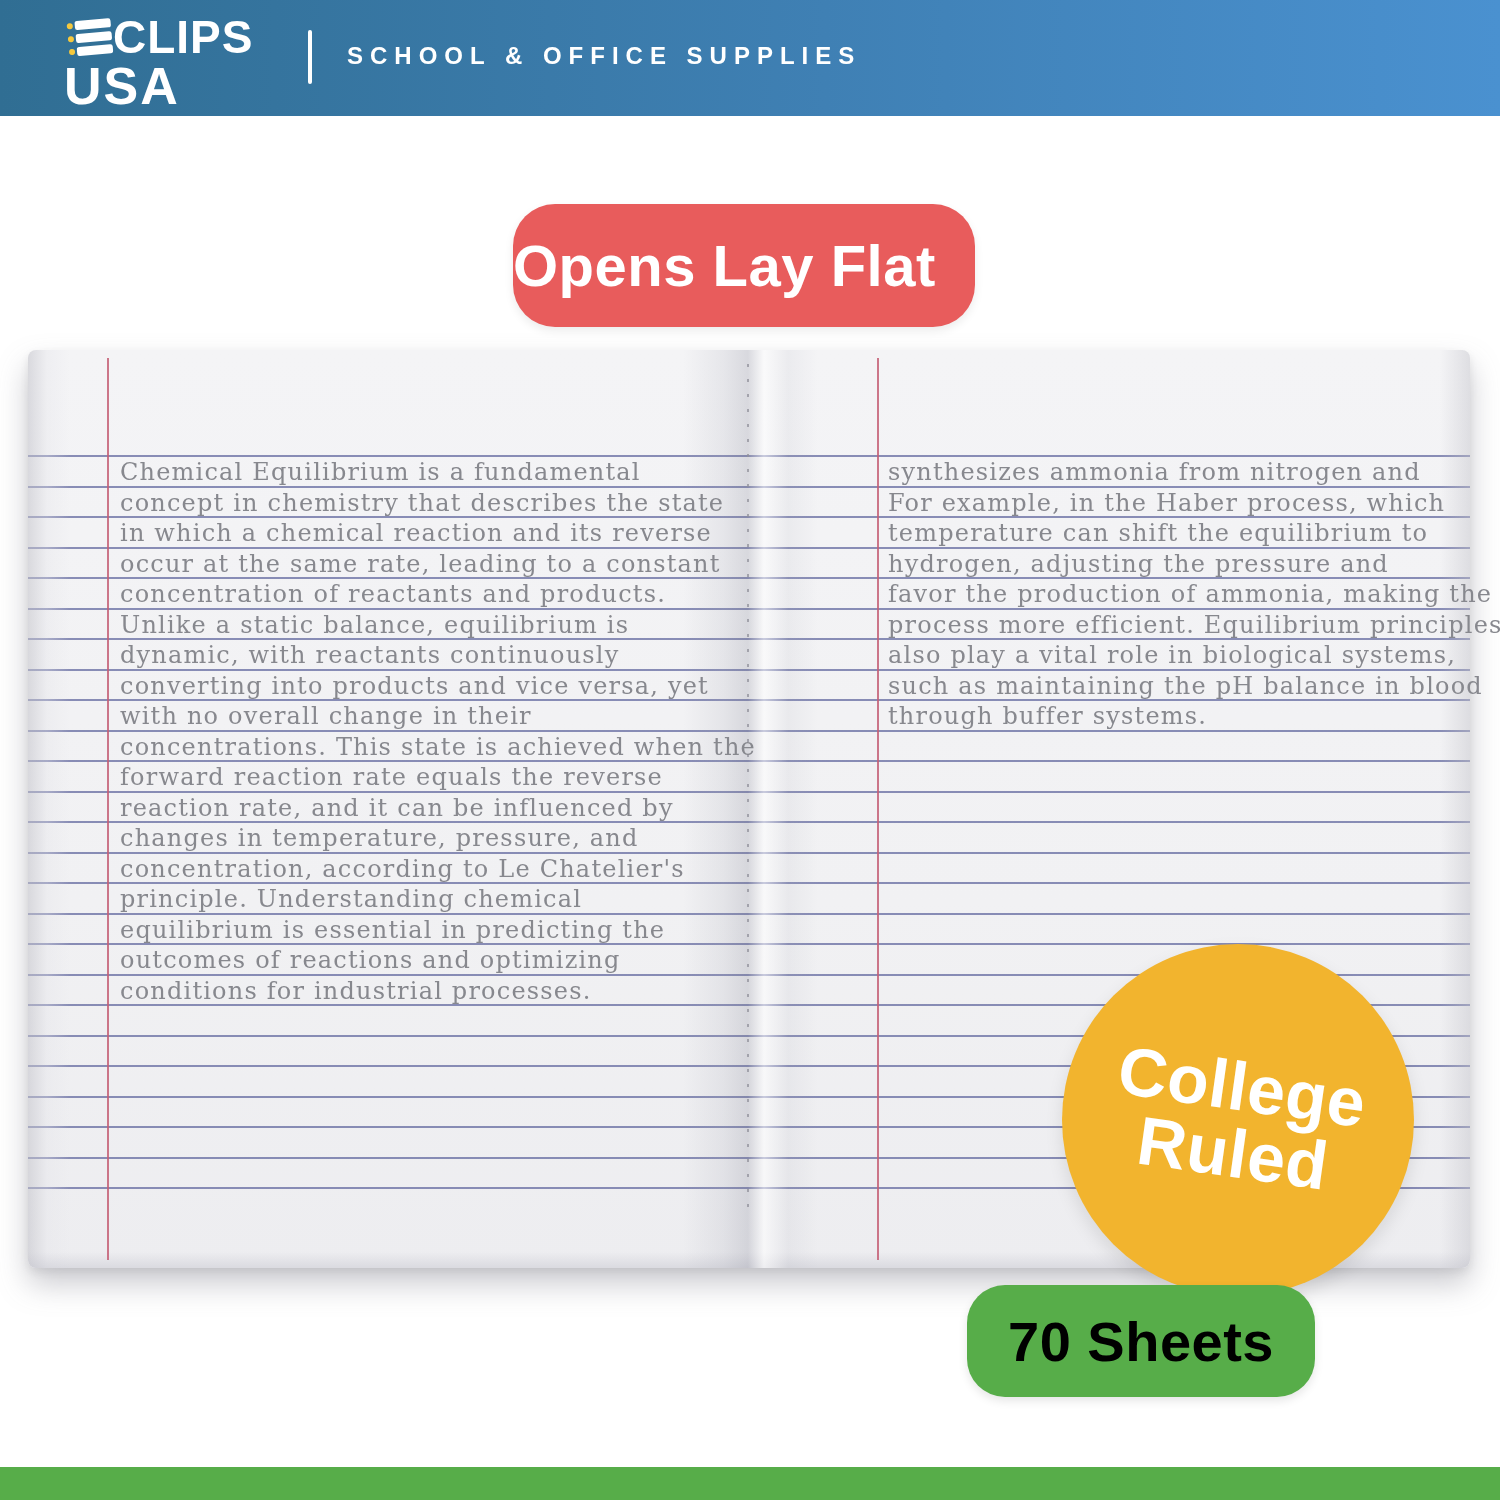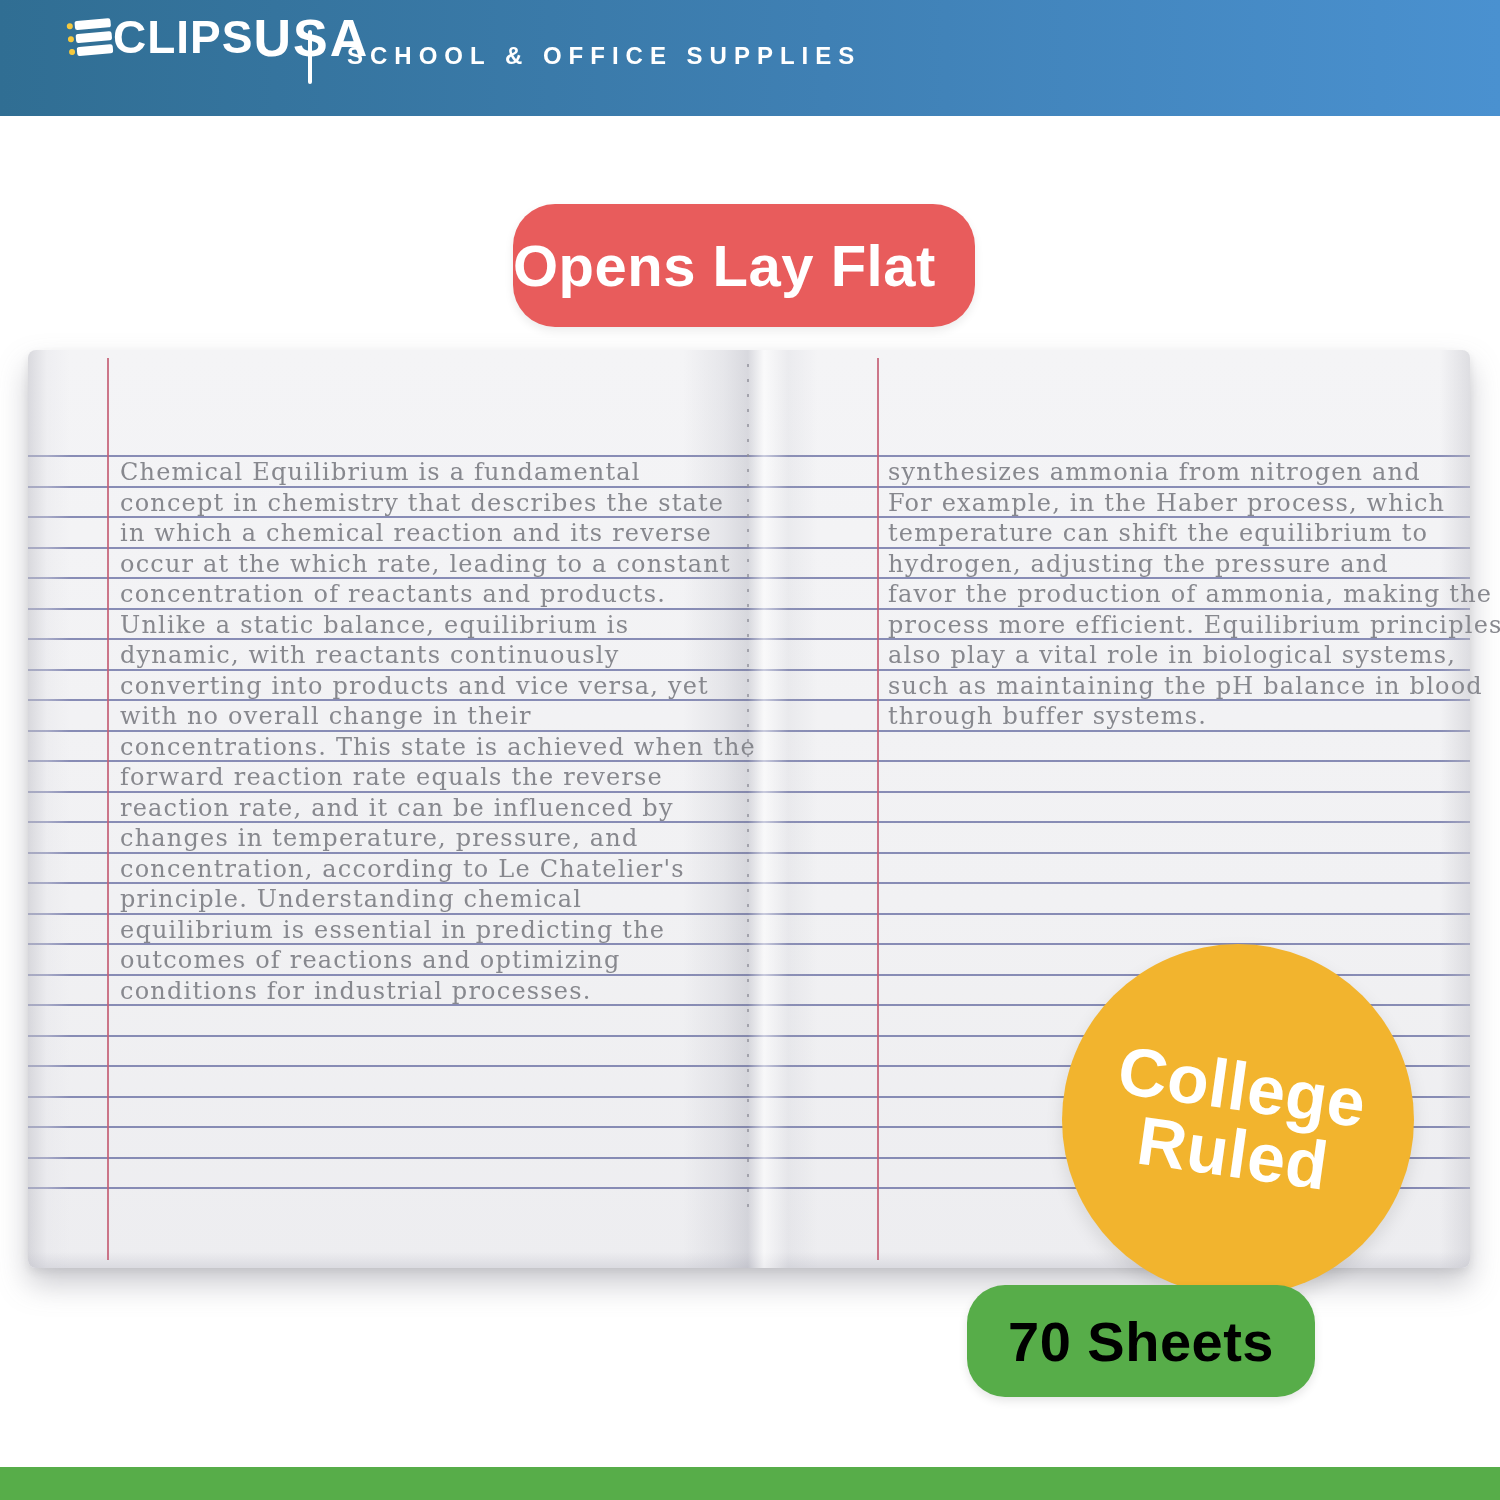--- a/index.html
+++ b/index.html
@@ -7,21 +7,21 @@
     position:relative;width:1500px;height:1500px;background:#ffffff;overflow:hidden;
     font-family:"Liberation Sans", sans-serif;
   }
 
   
   .topbar{
     position:absolute;left:0;top:0;width:1500px;height:116px;
     background:linear-gradient(90deg,var(--hdr-left,#306e93) 0%, #3f80b4 55%, var(--hdr-right,#4a91d0) 100%);
     display:flex;align-items:center;
   }
-  .logo{position:absolute;left:64px;top:14px;display:flex;line-height:1;}
+  .logo{position:absolute;left:64px;top:14px;display:flex;flex-direction:column;line-height:1;}
   .logo-row{display:flex;align-items:flex-start;}
   .logo-e{width:52px;height:46px;margin-top:2px;}
   .logo-clips{font-size:46px;font-weight:800;color:#ffffff;letter-spacing:1px;margin-left:-3px;}
   .logo-usa{font-size:52px;font-weight:800;color:#ffffff;letter-spacing:2px;margin-top:-2px;}
   .hdr-divider{position:absolute;left:308px;top:30px;width:4px;height:54px;background:#ffffff;border-radius:2px;}
   .tagline{
     position:absolute;left:347px;top:42px;
     font-size:24px;font-weight:700;color:#ffffff;letter-spacing:7px;white-space:nowrap;
   }
 
@@ -149,21 +149,21 @@
     <div class="right-edge"></div>
     <div class="bottom-edge"></div>
     <div class="spine-shade"></div>
     <div class="perforation"></div>
     <div class="margin-line left"></div>
     <div class="margin-line right"></div>
     <div class="handwriting hw-left">
         <div class="hw-line">Chemical Equilibrium is a fundamental</div>
         <div class="hw-line">concept in chemistry that describes the state</div>
         <div class="hw-line">in which a chemical reaction and its reverse</div>
-        <div class="hw-line">occur at the which rate, leading to a constant</div>
+        <div class="hw-line">occur at the same rate, leading to a constant</div>
         <div class="hw-line">concentration of reactants and products.</div>
         <div class="hw-line">Unlike a static balance, equilibrium is</div>
         <div class="hw-line">dynamic, with reactants continuously</div>
         <div class="hw-line">converting into products and vice versa, yet</div>
         <div class="hw-line">with no overall change in their</div>
         <div class="hw-line">concentrations. This state is achieved when the</div>
         <div class="hw-line">forward reaction rate equals the reverse</div>
         <div class="hw-line">reaction rate, and it can be influenced by</div>
         <div class="hw-line">changes in temperature, pressure, and</div>
         <div class="hw-line">concentration, according to Le Chatelier's</div>

